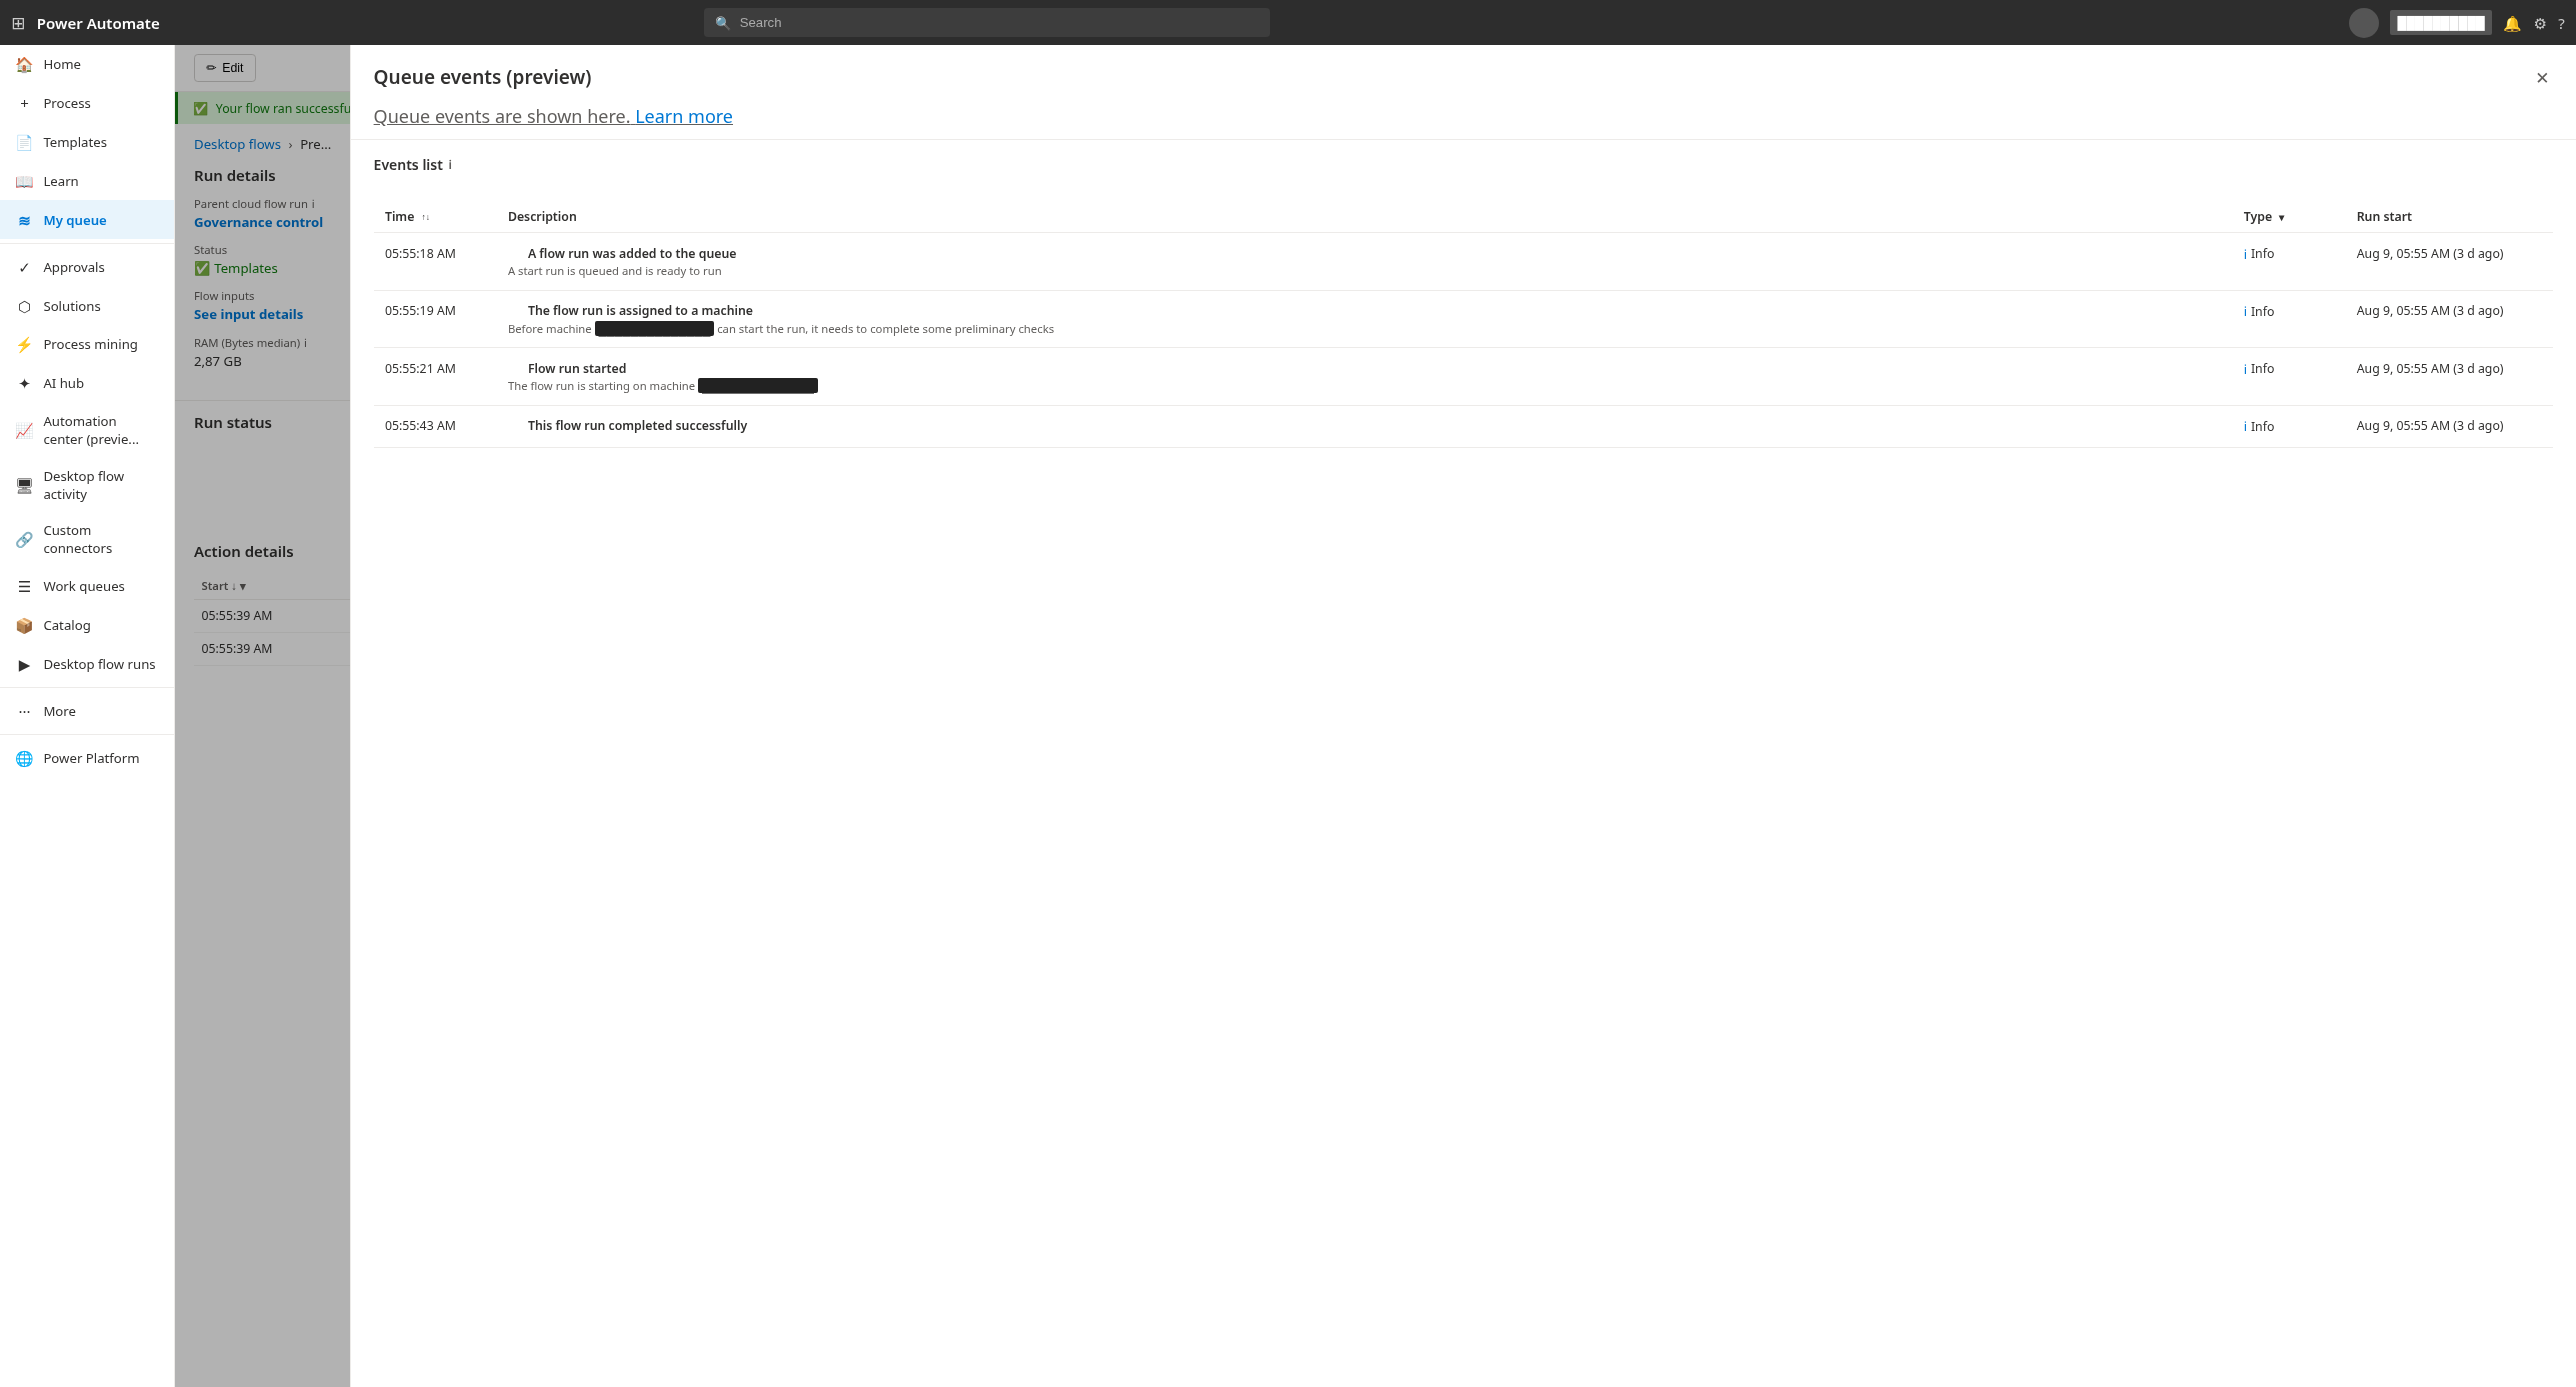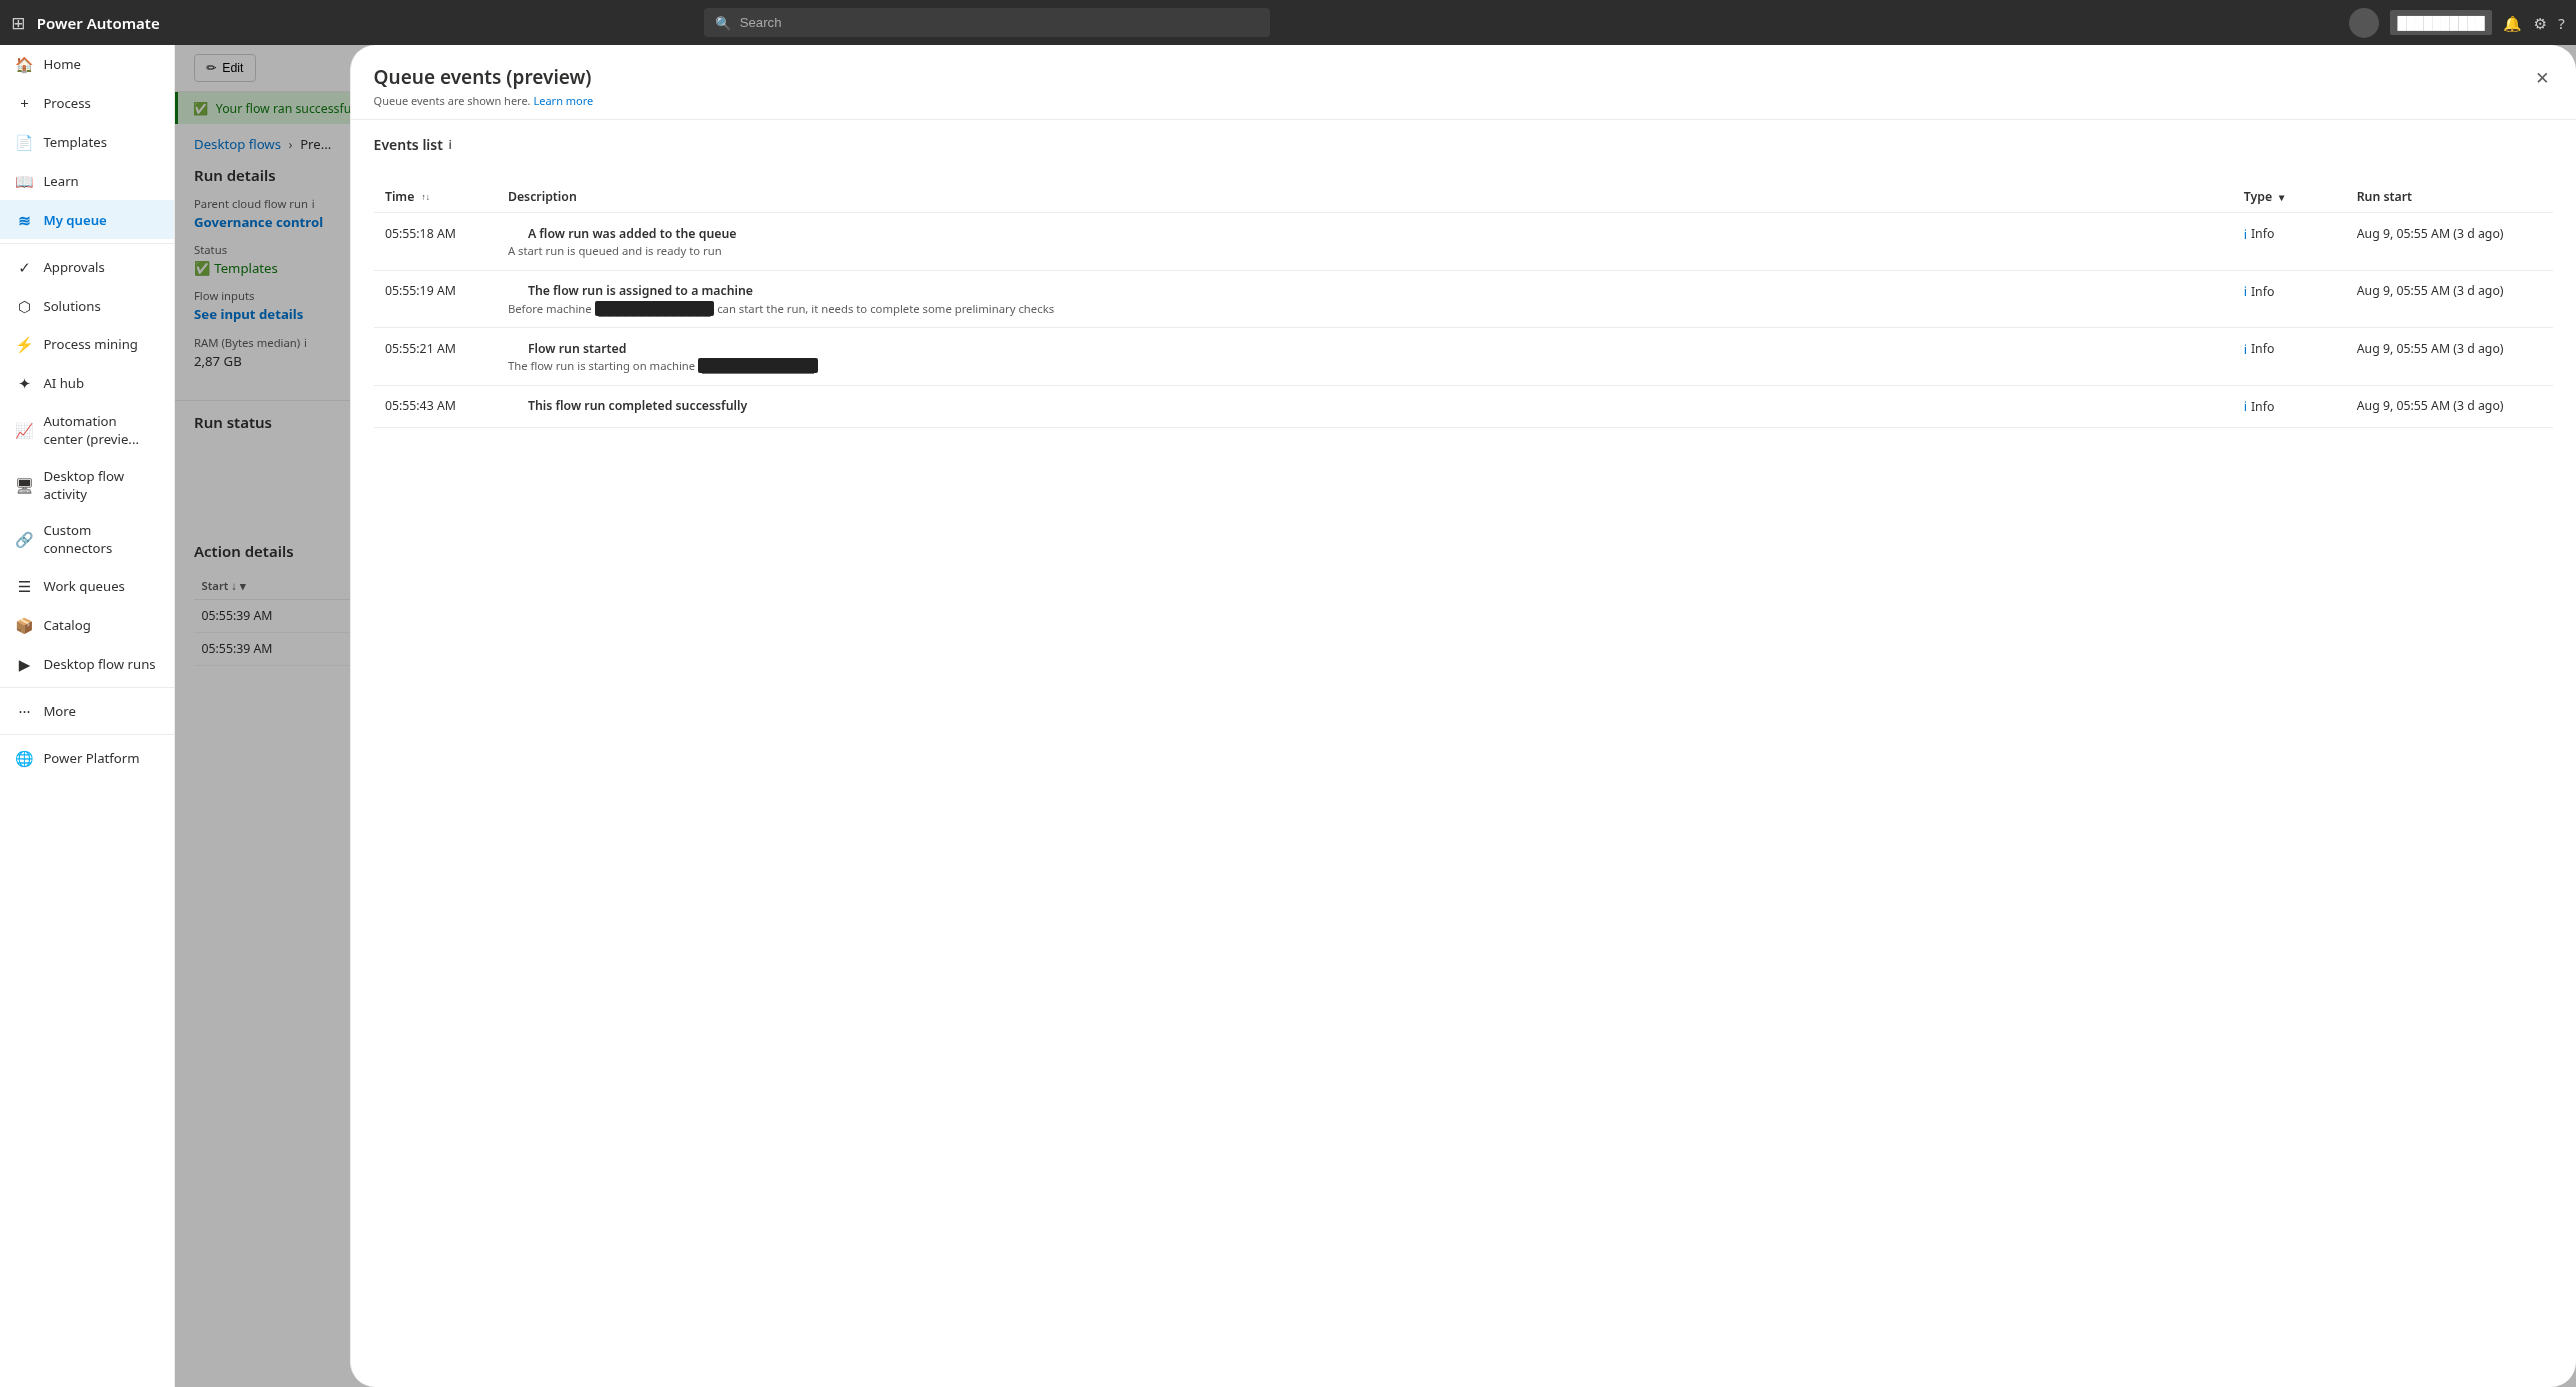--- a/index.html
+++ b/index.html
@@ -85,28 +85,27 @@
     
     .panel-overlay {
       position: absolute; top: 0; left: 0; right: 0; bottom: 0;
       background: rgba(0,0,0,0.3); z-index: 10;
     }
     .panel {
       position: absolute; top: 0; right: 0; bottom: 0;
       width: calc(100% - 175px); background: #fff; z-index: 20;
       display: flex; flex-direction: column; border-left: 0.9px solid #edebe9;
       overflow: hidden;
-      border-radius: 25px;
     }
     .panel-header {
       display: flex; align-items: flex-start; justify-content: space-between;
       padding: 19px 22.6px 11.3px; border-bottom: 0.9px solid #edebe9;
     }
     .panel-title { font-size: 19px; font-weight: 600; color: #323130; }
-    .panel-subtitle { font-size: 11px; color: #605e5c; margin-top: 3px; }
+    .panel-subtitle { font-size: 18px; color: #605e5c; margin-top: 14px; text-decoration: underline; }
     .panel-subtitle a { color: #0078d4; text-decoration: none; }
     .panel-close { cursor: pointer; font-size: 17px; color: #605e5c; background: none; border: none; padding: 3.8px; }
 
     
     .events-section { padding: 15px 22.6px; flex: 1; overflow-y: auto; }
     .events-list-title {
       font-size: 14px; font-weight: 600; display: flex; align-items: center; gap: 5.7px;
       margin-bottom: 26px;
     }
     .info-icon { color: #605e5c; font-size: 12.3px; cursor: pointer; }

